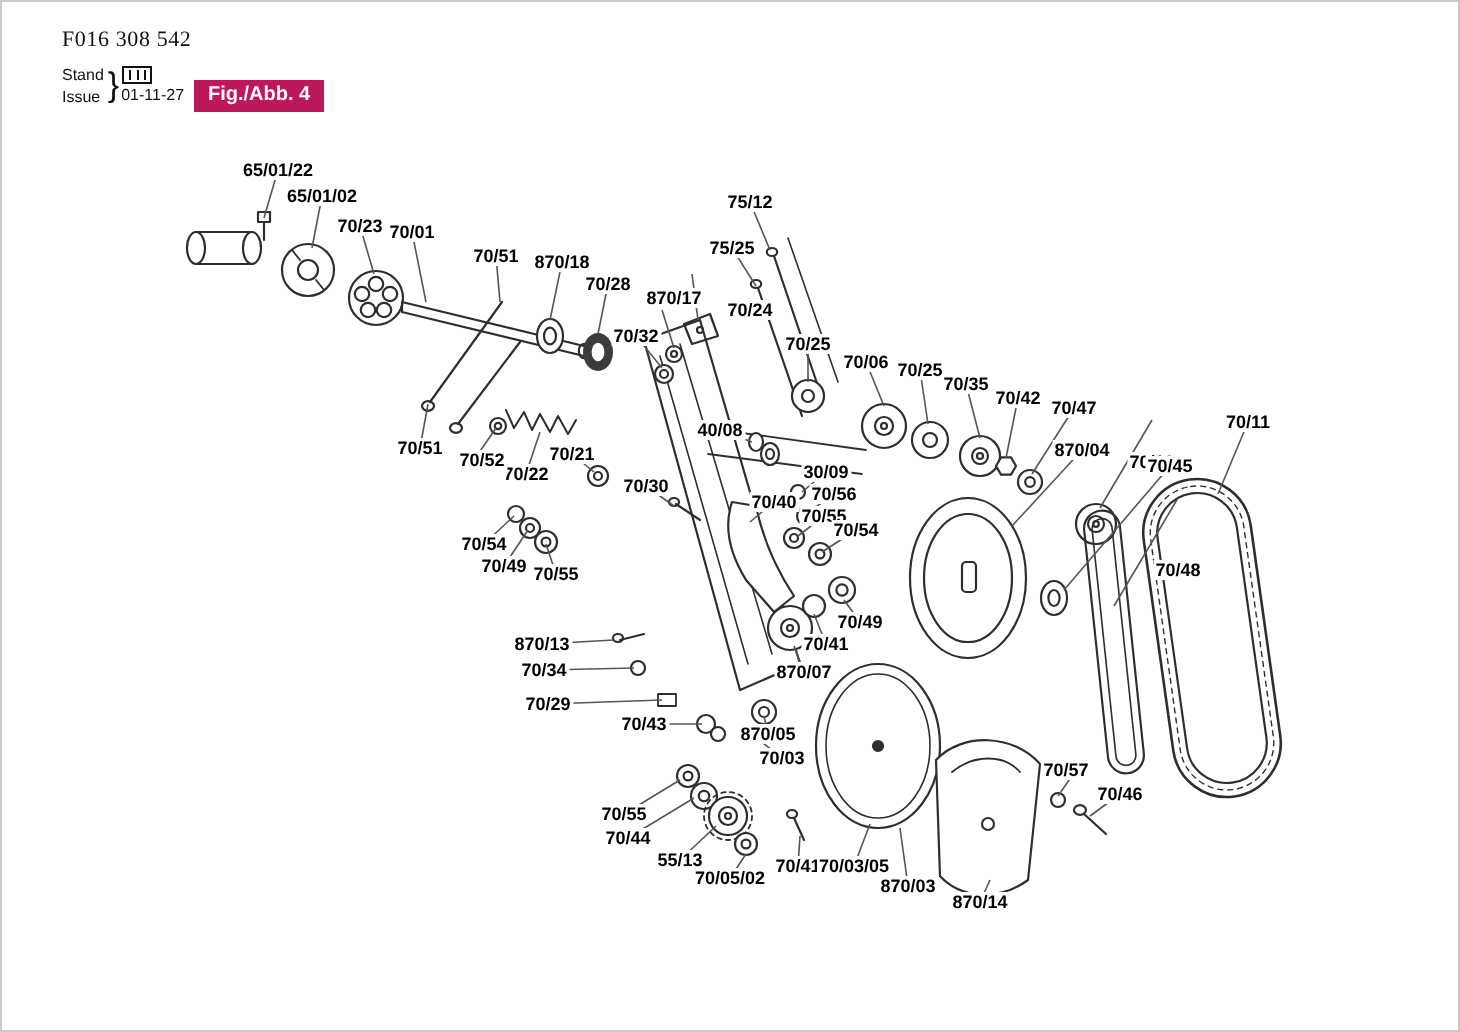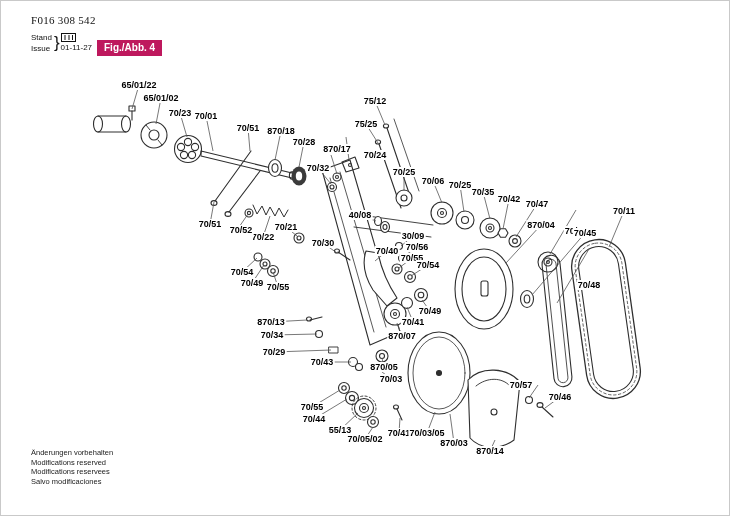--- a/index.html
+++ b/index.html
@@ -380,24 +380,18 @@
       <div class="part-label" style="left: 383px; top: 366px;">870/05</div>
       <div class="part-label" style="left: 390px; top: 378px;">70/03</div>
       <div class="part-label" style="left: 311px; top: 406px;">70/55</div>
       <div class="part-label" style="left: 313px; top: 418px;">70/44</div>
       <div class="part-label" style="left: 339px; top: 429px;">55/13</div>
       <div class="part-label" style="left: 364px; top: 438px;">70/05/02</div>
       <div class="part-label" style="left: 398px; top: 432px;">70/41</div>
       <div class="part-label" style="left: 426px; top: 432px;">70/03/05</div>
       <div class="part-label" style="left: 453px; top: 442px;">870/03</div>
       <div class="part-label" style="left: 489px; top: 450px;">870/14</div>
-      <div class="part-label" style="left: 520px; top: 384px;">70/57</div>
+      <div class="part-label" style="left: 532px; top: 384px;">70/57</div>
       <div class="part-label" style="left: 559px; top: 396px;">70/46</div>
     </div>
 
-  <div class="footer">
-    <div>Änderungen vorbehalten</div>
-    <div>Modifications reserved</div>
-    <div>Modifications reservees</div>
-    <div>Salvo modificaciones</div>
-  </div>
 
 </div>
 
 </body></html>

